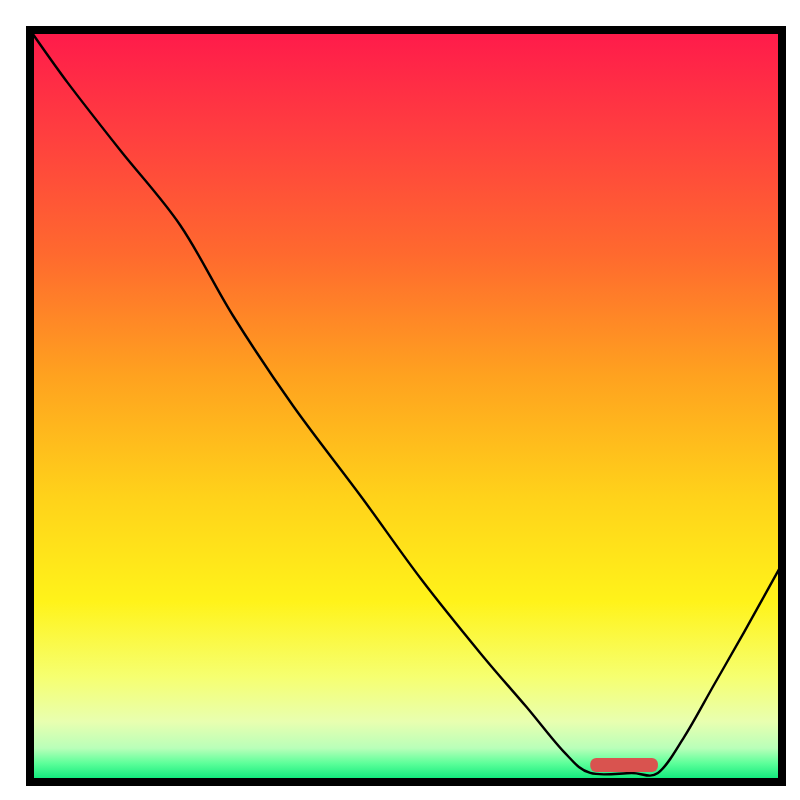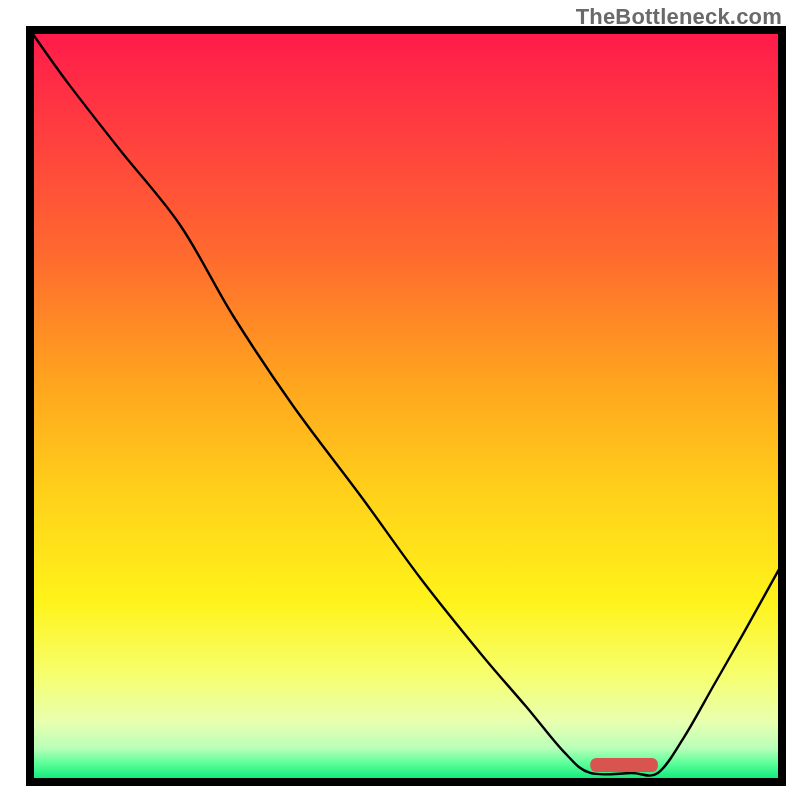--- a/index.html
+++ b/index.html
@@ -25,21 +25,20 @@
     letter-spacing: 0.2px;
   }
   svg {
     display: block;
   }
 </style>
 </head>
 <body>
 <div class="container">
 
-  <div class="watermark">TheBottleneck.com</div>
 
   <svg id="chart-svg" width="800" height="800" viewBox="0 0 800 800">
     <defs>
       <linearGradient id="bg-grad" x1="0" y1="0" x2="0" y2="1">
           <stop offset="0%" stop-color="#ff1a4b"></stop>
           <stop offset="14.000000000000002%" stop-color="#ff3f3f"></stop>
           <stop offset="30%" stop-color="#ff6a2e"></stop>
           <stop offset="46%" stop-color="#ffa21f"></stop>
           <stop offset="62%" stop-color="#ffd21a"></stop>
           <stop offset="76%" stop-color="#fff31a"></stop>

